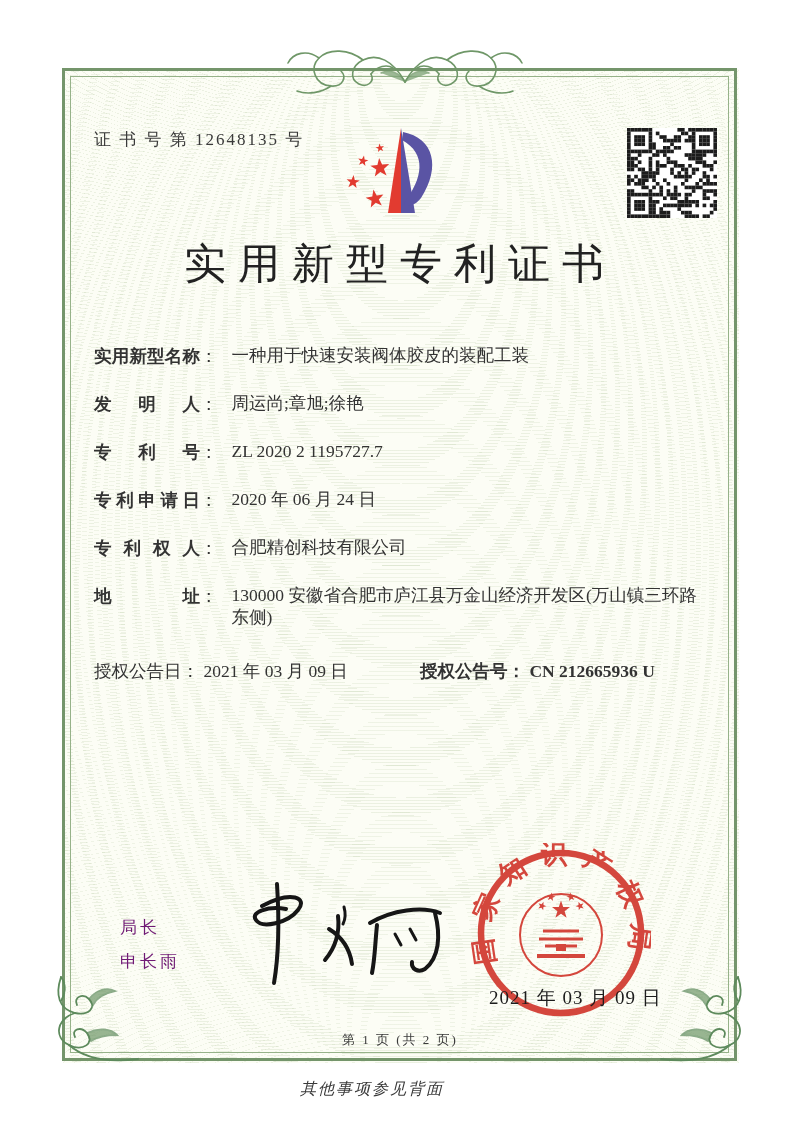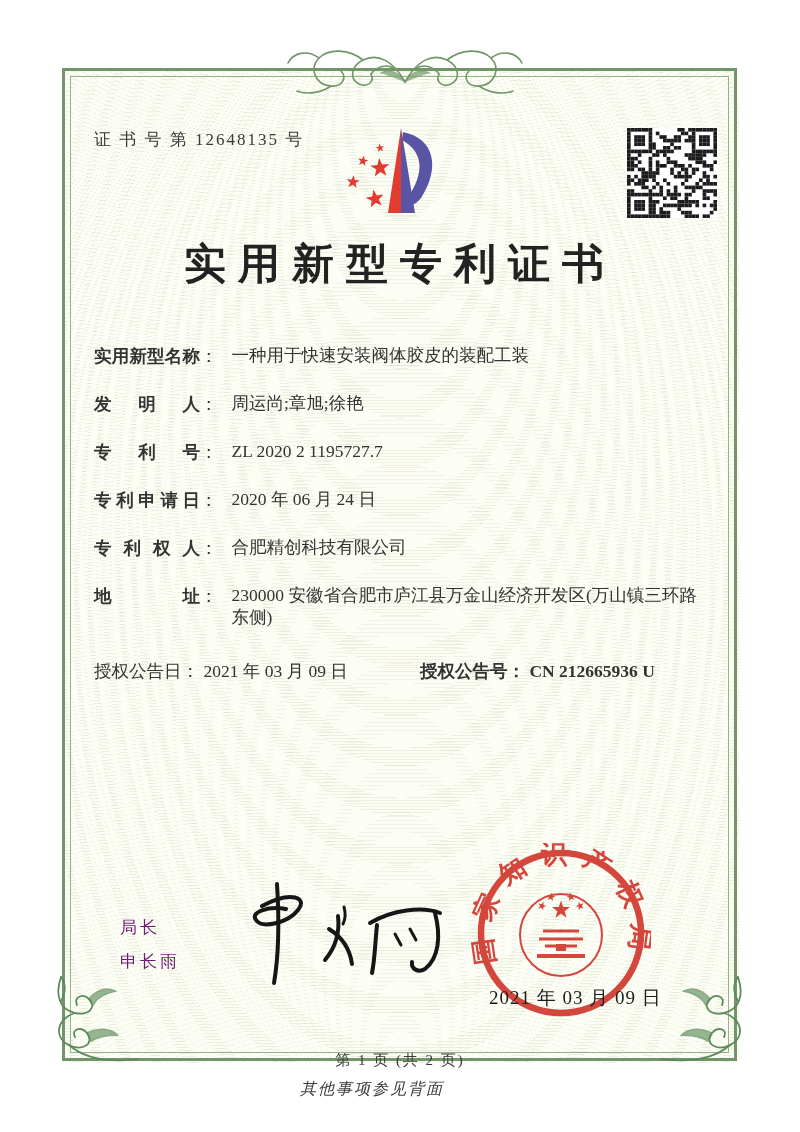--- a/index.html
+++ b/index.html
@@ -22,38 +22,38 @@
     left:62px;top:68px;width:675px;height:993px;
     border:3px solid #74956b;box-sizing:border-box;
   }
   .frame-inner{
     left:70px;top:76px;width:659px;height:977px;
     border:1px solid #96b289;box-sizing:border-box;
   }
   .cert-no{left:94px;top:128px;font-size:17px;letter-spacing:2px;color:#3a3a3a;}
   .title{
     left:50%;top:236px;transform:translateX(-50%);
-    font-size:42px;font-weight:700;letter-spacing:12px;white-space:nowrap;color:#222;
+    font-size:42px;font-weight:400;letter-spacing:12px;white-space:nowrap;color:#222;
   }
   .field-row{left:94px;width:620px;font-size:17.5px;color:#333;white-space:nowrap;}
   .field-label{display:inline-block;width:106px;text-align:justify;text-align-last:justify;vertical-align:top;font-weight:bold;}
   .field-colon{vertical-align:top;}
   .field-value{margin-left:14px;vertical-align:top;display:inline-block;max-width:470px;white-space:normal;line-height:1.28;}
   .grant-row{left:94px;top:630px;font-size:17.5px;white-space:nowrap;margin-top:29px;}
   .grant-no{position:absolute;left:326px;top:0;white-space:nowrap;font-weight:bold;}
   .body-text{
     left:94px;top:664px;width:614px;font-size:16.5px;line-height:1.44;
     text-align:justify;color:#3c3c3c;font-style:italic;
   }
   .body-text p{margin:0 0 3px 0;text-indent:2em;}
   .director{left:120px;font-size:17px;letter-spacing:3px;color:#701a75;}
   .sig-svg{left:232px;top:876px;}
   .seal-svg{left:471px;top:843px;opacity:.93;}
   .seal-date{left:489px;top:985px;font-size:19px;letter-spacing:1px;color:#1d1d1d;z-index:5;}
-  .page-info{left:50%;top:1031px;transform:translateX(-50%);font-size:15px;letter-spacing:2px;color:#3a3a3a;margin-top:20px;}
+  .page-info{left:50%;top:1031px;transform:translateX(-50%);font-size:13px;letter-spacing:2px;color:#3a3a3a;}
   .back-note{left:372px;top:1079px;transform:translateX(-50%);font-size:16px;font-style:italic;letter-spacing:2px;color:#3a3a3a;white-space:nowrap;}
   .qr{left:627px;top:128px;}
   .logo{left:338px;top:112px;}
   .orn{pointer-events:none;}
 </style>
 </head>
 <body>
 
 <div class="abs paper"></div>
 <div class="abs frame-outer"></div>
@@ -434,21 +434,21 @@
 <div class="abs field-row" style="top:440px">
   <span class="field-label">专利号</span><span class="field-colon">：</span><span class="field-value">ZL 2020 2 1195727.7</span>
 </div>
 <div class="abs field-row" style="top:488px">
   <span class="field-label">专利申请日</span><span class="field-colon">：</span><span class="field-value">2020 年 06 月 24 日</span>
 </div>
 <div class="abs field-row" style="top:536px">
   <span class="field-label">专利权人</span><span class="field-colon">：</span><span class="field-value">合肥精创科技有限公司</span>
 </div>
 <div class="abs field-row" style="top:584px">
-  <span class="field-label">地址</span><span class="field-colon">：</span><span class="field-value">230000 安徽省合肥市庐江县万金山经济开发区(万山镇三环路东侧)</span>
+  <span class="field-label">地址</span><span class="field-colon">：</span><span class="field-value">130000 安徽省合肥市庐江县万金山经济开发区(万山镇三环路东侧)</span>
 </div>
 
 <div class="abs grant-row">
   <span>授权公告日</span><span>：</span>
   <span>2021 年 03 月 09 日</span>
   <span class="grant-no">
     <span>授权公告号</span><span>：</span>
     <span>CN 212665936 U</span>
   </span>
 </div>

